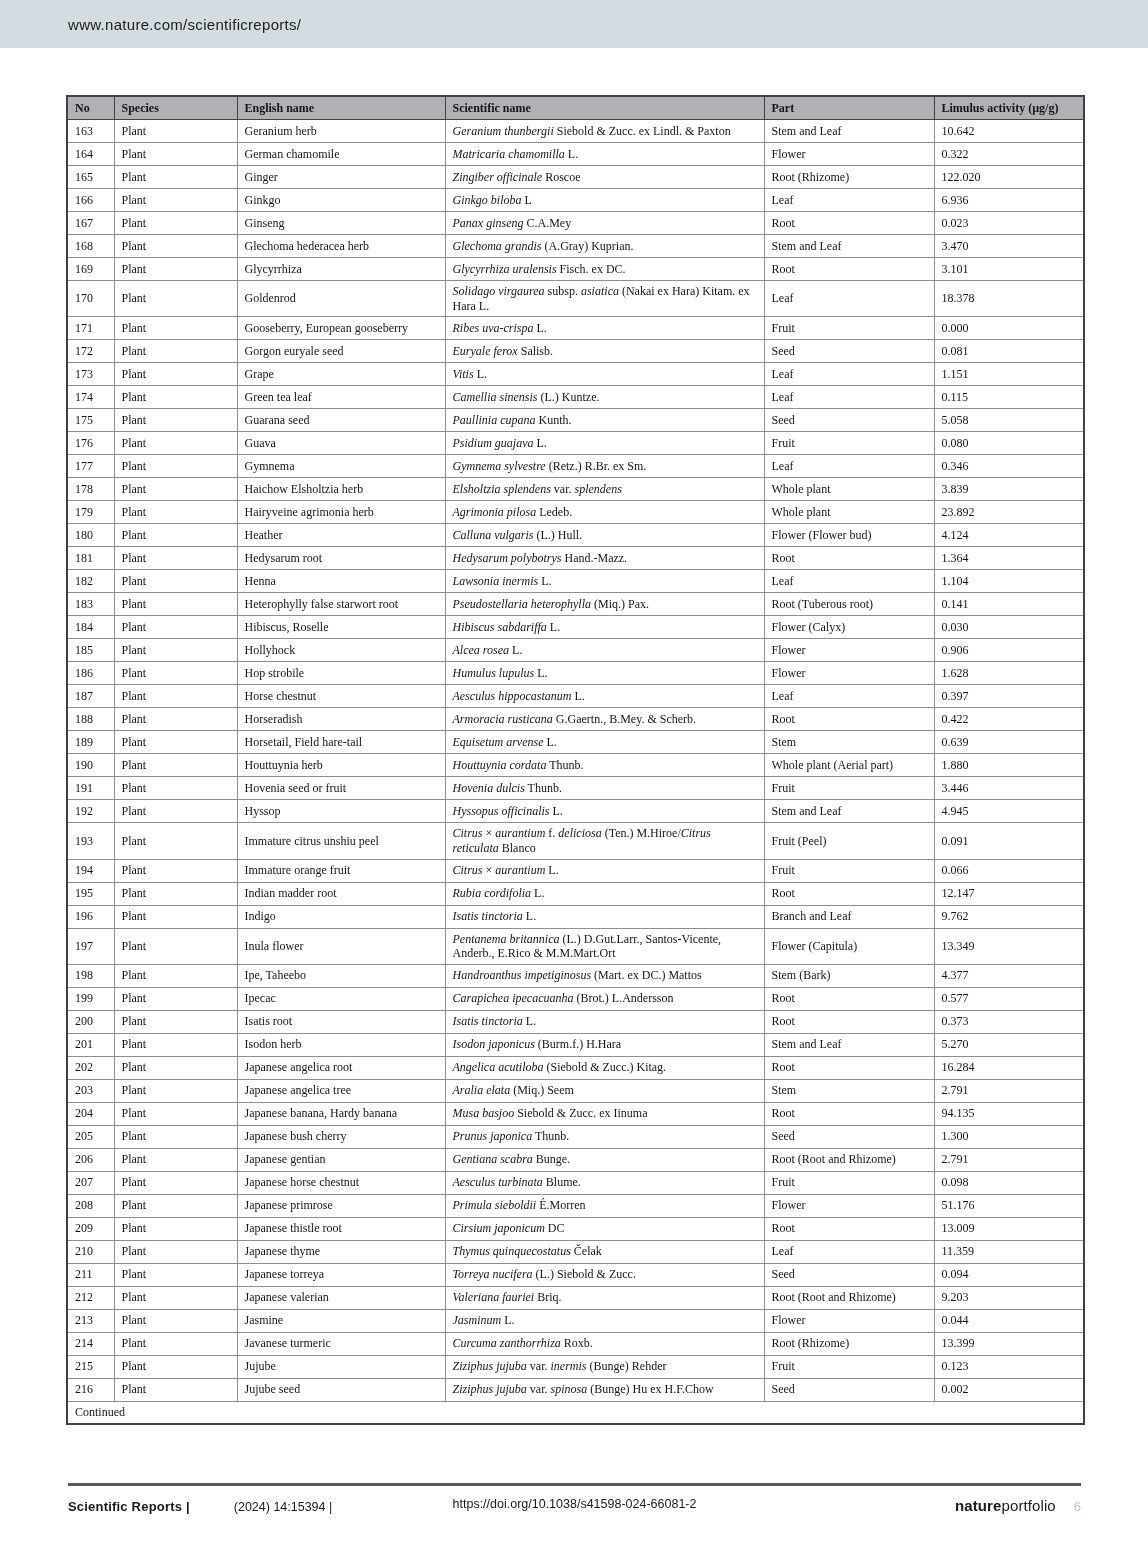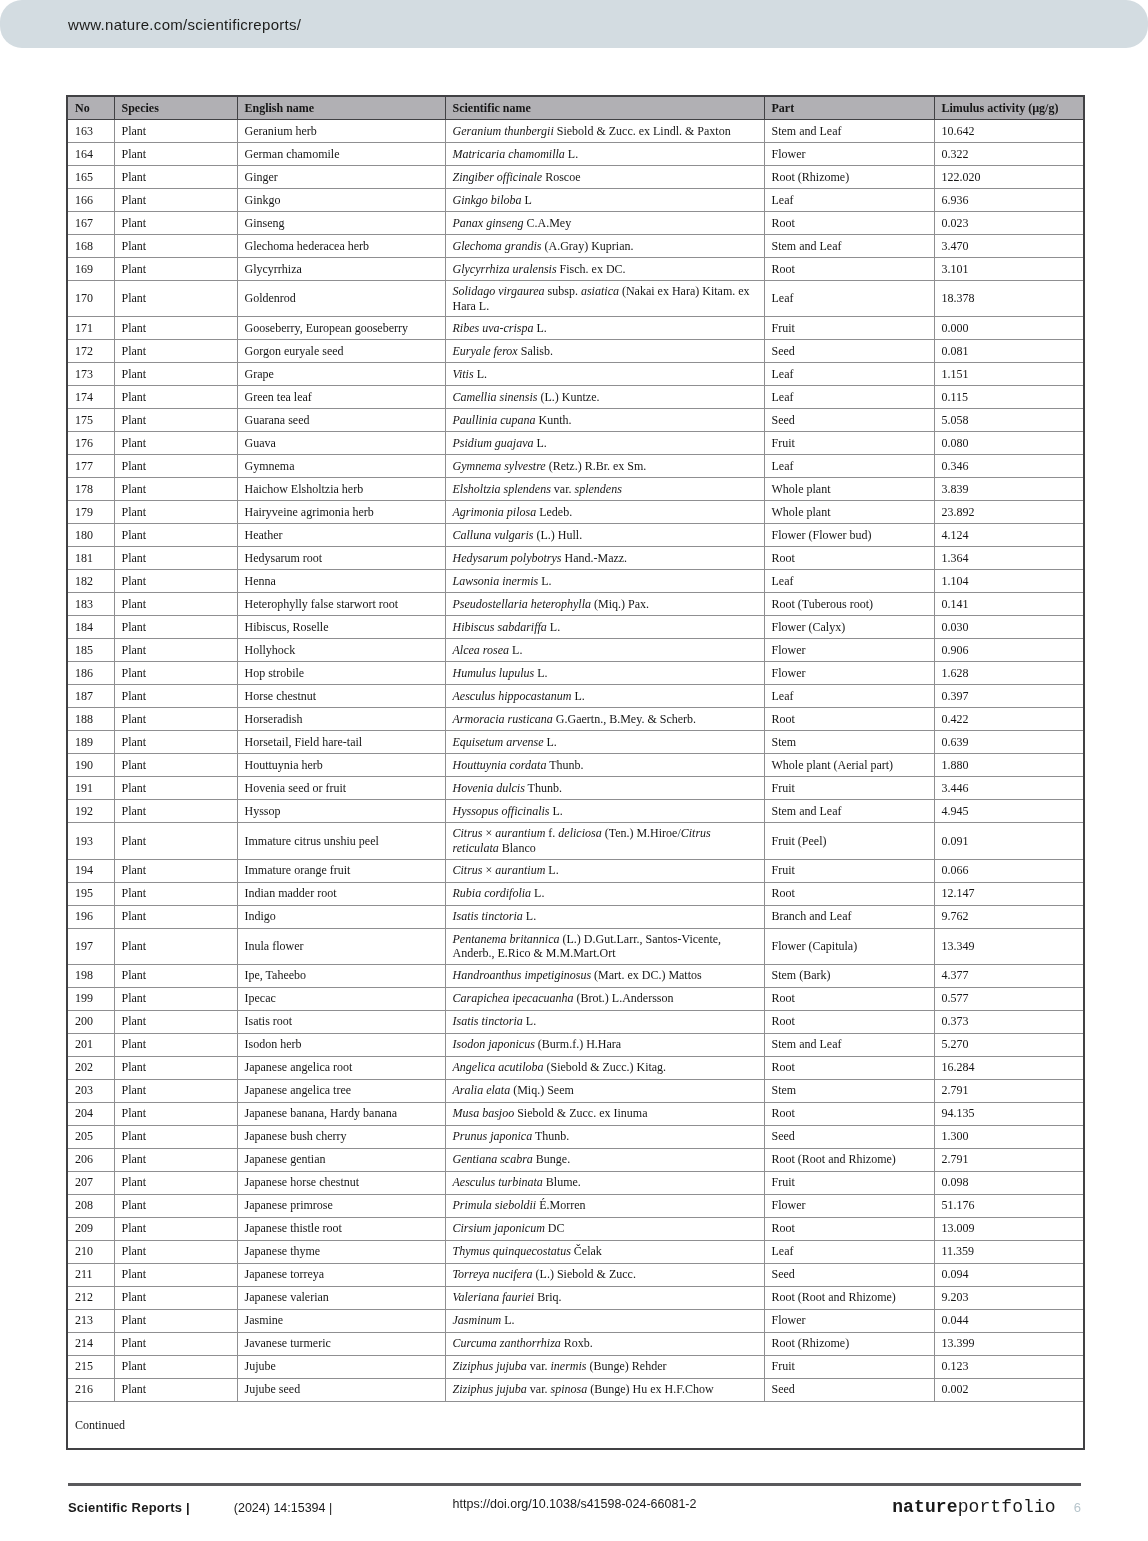--- a/index.html
+++ b/index.html
@@ -9,21 +9,20 @@
     background: #ffffff;
     font-family: "Liberation Serif", serif;
     color: #161616;
     position: relative;
   }
   .site-band {
     height: 48px;
     background: #d3dce1;
     display: flex;
     align-items: center;
-    border-radius: 22px;
   }
   .site-url {
     margin-left: 68px;
     font-family: "Liberation Sans", sans-serif;
     font-size: 15px;
     color: #1d1d1b;
     letter-spacing: 0.3px;
   }
   .table-wrap { margin: 47px 65px 0 66px; }
   table.limulus {
@@ -45,21 +44,21 @@
     font-size: 12px;
     padding: 3px 7px;
     line-height: 1.22;
     vertical-align: middle;
     overflow: hidden;
   }
   table.limulus td i { font-style: italic; }
   table.limulus tr { height: 23px; border-radius: 7px; }
   table.limulus tfoot td {
     border: 1px solid #8f8f91;
-    padding: 16px 7px;
+    padding: 3px 7px;
   }
   .page-footer {
     position: absolute;
     left: 68px;
     top: 1483px;
     width: 1013px;
   }
   .footer-rule { height: 3px; background: #59595c; }
   .footer-line {
     position: relative;
@@ -71,21 +70,21 @@
     color: #1a1a1a;
   }
   .fr-journal { font-weight: 700; font-size: 13px; letter-spacing: 0.2px; white-space: pre; }
   .fr-cit { margin-left: 44px; white-space: pre; }
   .fr-doi {
     position: absolute;
     left: 50%;
     transform: translateX(-50%);
     text-align: right;
   }
-  .fr-brand { margin-left: auto; font-size: 18px; letter-spacing: 0.1px; font-family: Liberation Mono, monospace; }
+  .fr-brand { margin-left: auto; font-size: 15px; letter-spacing: 0.1px; }
   .fr-brand b { font-weight: 700; }
   .fr-page { margin-left: 18px; color: #b7c5cc; font-size: 13px; }
 </style>
 </head>
 <body>
 
 <div>
 
   <header class="site-band">
     <span class="site-url">www.nature.com/scientificreports/</span>

